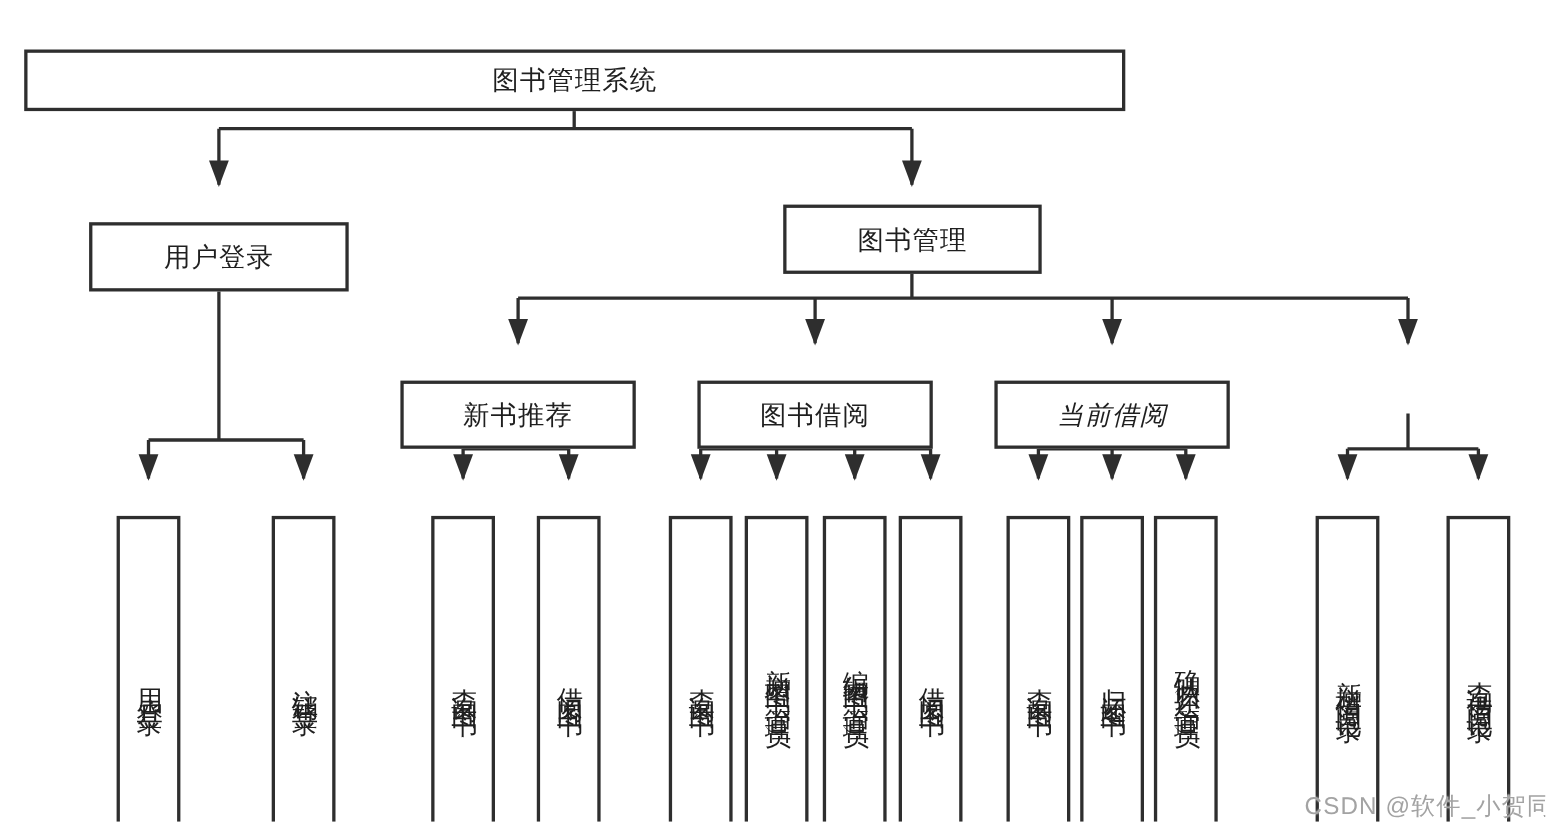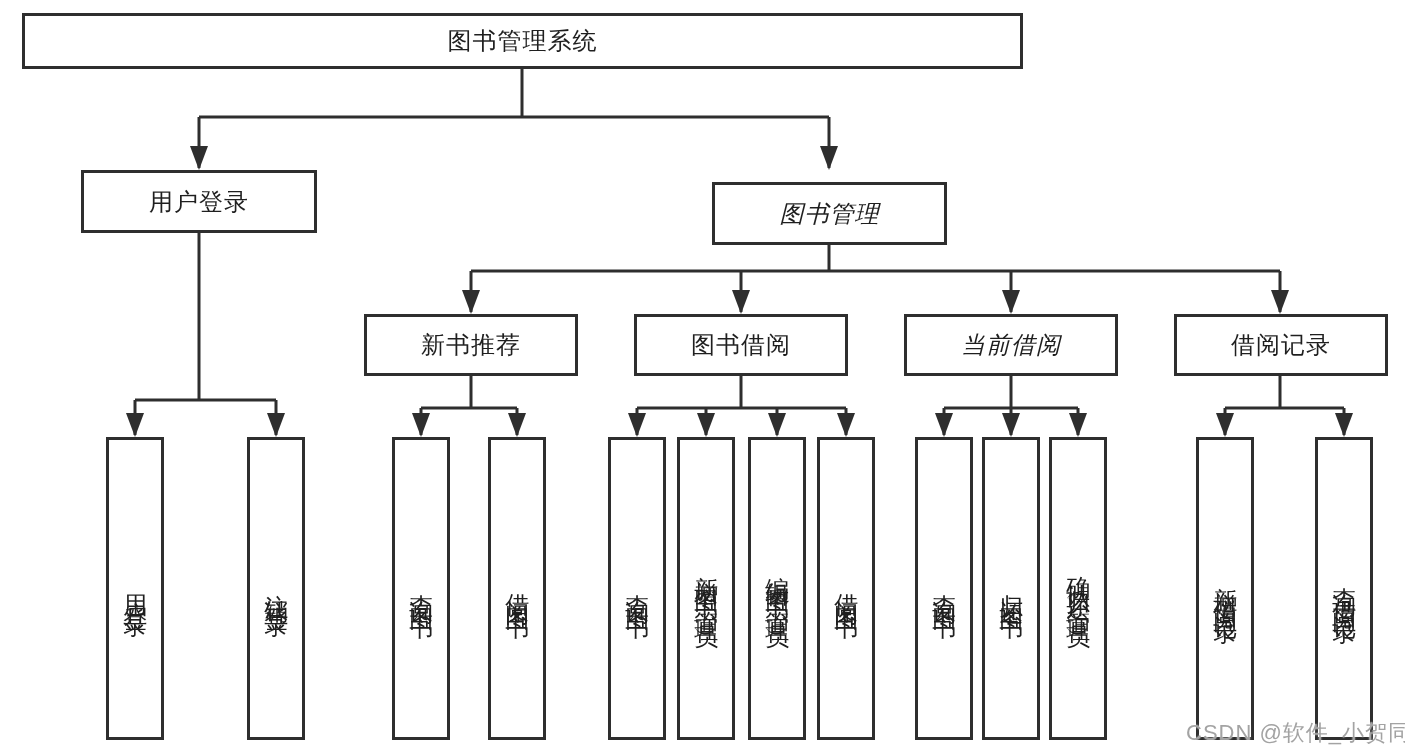--- a/index.html
+++ b/index.html
@@ -24,38 +24,39 @@
     height: 747px;
   }
   .node {
     position: absolute;
     box-sizing: border-box;
     border: 3px solid #2e2e2e;
     background: #ffffff;
     display: flex;
     align-items: center;
     justify-content: center;
+    margin-top: 32px;
   }
   .hlabel {
     font-size: 24px;
     letter-spacing: 1px;
     white-space: nowrap;
   }
   .vlabel {
     writing-mode: vertical-rl;
     text-orientation: mixed;
     font-size: 24px;
     letter-spacing: 7px;
     line-height: 1.1;
     white-space: nowrap;
   }
   
   .n-root            { left: 22px;   top: 13px;  width: 1001px; height: 56px; }
   .n-user-login      { left: 81px;   top: 170px; width: 236px;  height: 63px; }
-  .n-book-mgmt       { left: 712px;  top: 182px; width: 235px;  height: 63px; font-style: italic; }
+  .n-book-mgmt       { left: 712px;  top: 154px; width: 235px;  height: 63px; }
   .lvl3              { top: 314px; height: 62px; width: 214px; }
   .n-new-books       { left: 364px;  }
   .n-book-borrow     { left: 634px;  }
   .n-current-borrow  { left: 904px; font-style: italic;  }
   .n-borrow-records  { left: 1174px; }
   .leaf              { top: 437px; height: 303px; width: 58px; }
   .lf-1  { left: 106px;  }
   .lf-2  { left: 247px;  }
   .lf-3  { left: 392px;  }
   .lf-4  { left: 488px;  }
@@ -144,23 +145,20 @@
 
   <div class="node lvl3 n-book-borrow">
     <span class="hlabel">图书借阅</span>
   </div>
   <div class="node lvl3 n-new-books">
     <span class="hlabel">新书推荐</span>
   </div>
   <div class="node lvl3 n-current-borrow">
     <span class="hlabel">当前借阅</span>
   </div>
-  <div class="node lvl3 n-borrow-records">
-    <span class="hlabel">借阅记录</span>
-  </div>
 
   <div class="node leaf lf-1">
     <span class="vlabel">用户登录</span>
   </div>
   <div class="node leaf lf-2">
     <span class="vlabel">注销登录</span>
   </div>
   <div class="node leaf lf-3">
     <span class="vlabel">查询图书</span>
   </div>

